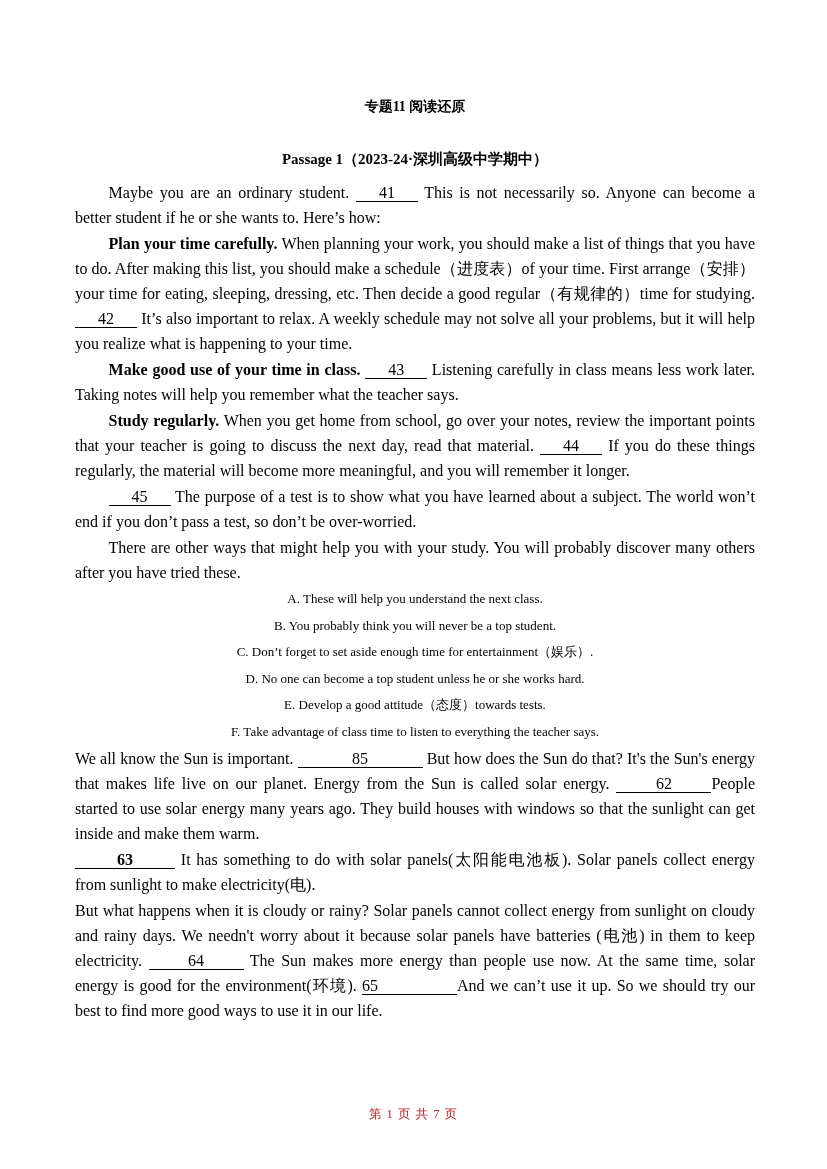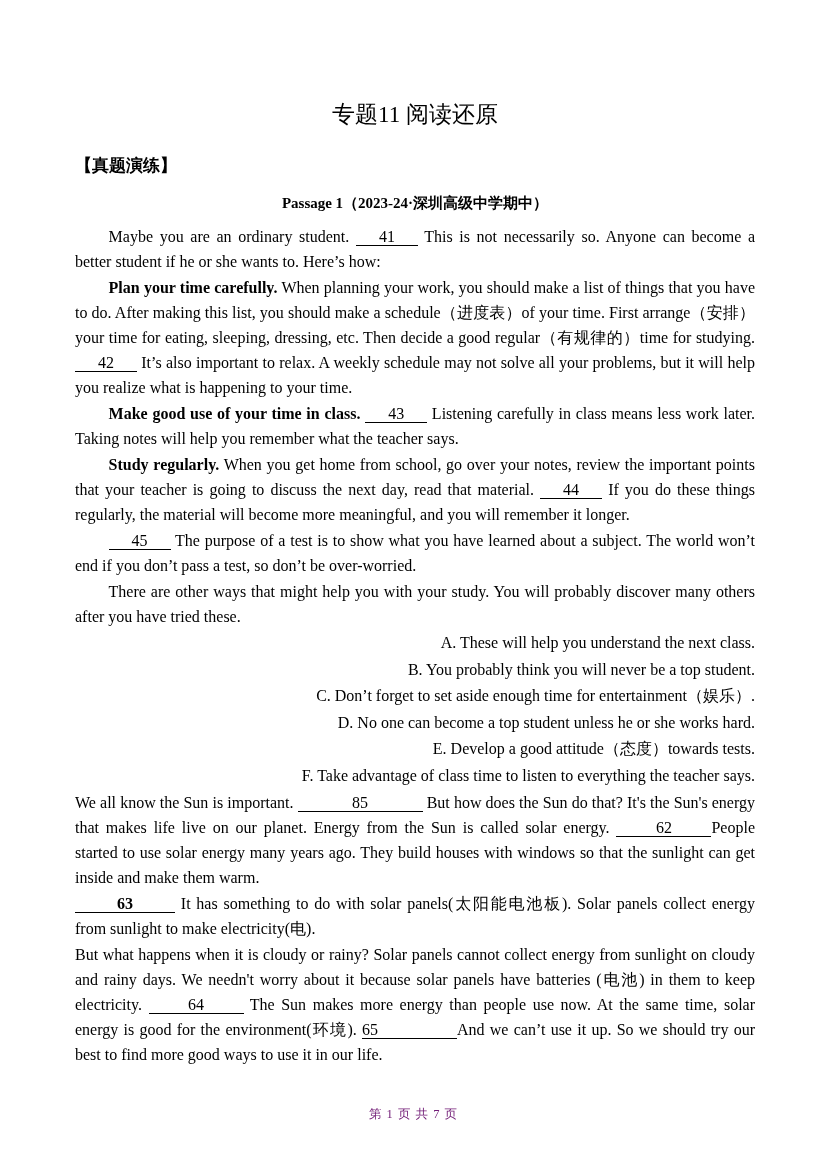--- a/index.html
+++ b/index.html
@@ -12,24 +12,24 @@
     width: 827px;
     height: 1169px;
     box-sizing: border-box;
     padding: 88px 72px 0 75px;
     background: #ffffff;
     font-family: "Liberation Serif", "DejaVu Serif", serif;
     color: #000000;
     overflow: hidden;
   }
   .doc-title {
-    margin: 12px 0 24px 0;
+    margin: 4px 0 24px 0;
     text-align: center;
-    font-size: 23px;
-    font-weight: normal;
+    font-size: 14px;
+    font-weight: bold;
     line-height: 30px;
   }
   .section-label {
     margin: 0 0 12px 0;
     font-size: 17px;
     font-weight: bold;
     line-height: 24px;
   }
   .passage-heading {
     margin: 6px 0 8px 0;
@@ -58,43 +58,42 @@
     line-height: 16px;
     vertical-align: baseline;
   }
   .blank.sm  { width: 62px; }
   .blank.md  { width: 95px; }
   .blank.lg  { width: 100px; font-weight: bold; }
   .blank.xl  { width: 125px; }
   .blank.left-num { text-align: left; }
   .option-line {
     margin: 0;
-    font-size: 16px;
+    font-size: 13px;
     line-height: 26.5px;
-    text-align: right;
+    text-align: center;
   }
   .page-footer {
     position: absolute;
     left: 0;
     bottom: 46px;
     width: 100%;
     text-align: center;
     font-size: 12.5px;
-    color: #701a75;
+    color: #b91c1c;
     letter-spacing: 1px;
   }
 </style>
 </head>
 <body>
 
 <div class="sheet">
 
   <h1 class="doc-title">专题11 阅读还原</h1>
 
-  <div class="section-label">【真题演练】</div>
 
   <h2 class="passage-heading">Passage 1（2023-24·深圳高级中学期中）</h2>
 
   <div class="body-block">
       <p class="para indent">Maybe you are an ordinary student. <span class="blank sm">41</span> This is not necessarily so. Anyone can become a better student if he or she wants to. Here’s how:</p>
       <p class="para indent"><b>Plan your time carefully.</b> When planning your work, you should make a list of things that you have to do. After making this list, you should make a schedule（进度表）of your time. First arrange（安排）your time for eating, sleeping, dressing, etc. Then decide a good regular（有规律的）time for studying. <span class="blank sm">42</span> It’s also important to relax. A weekly schedule may not solve all your problems, but it will help you realize what is happening to your time.</p>
       <p class="para indent"><b>Make good use of your time in class.</b> <span class="blank sm">43</span> Listening carefully in class means less work later. Taking notes will help you remember what the teacher says.</p>
       <p class="para indent"><b>Study regularly.</b> When you get home from school, go over your notes, review the important points that your teacher is going to discuss the next day, read that material. <span class="blank sm">44</span> If you do these things regularly, the material will become more meaningful, and you will remember it longer.</p>
       <p class="para indent"><span class="blank sm">45</span> The purpose of a test is to show what you have learned about a subject. The world won’t end if you don’t pass a test, so don’t be over-worried.</p>
       <p class="para indent">There are other ways that might help you with your study. You will probably discover many others after you have tried these.</p>

